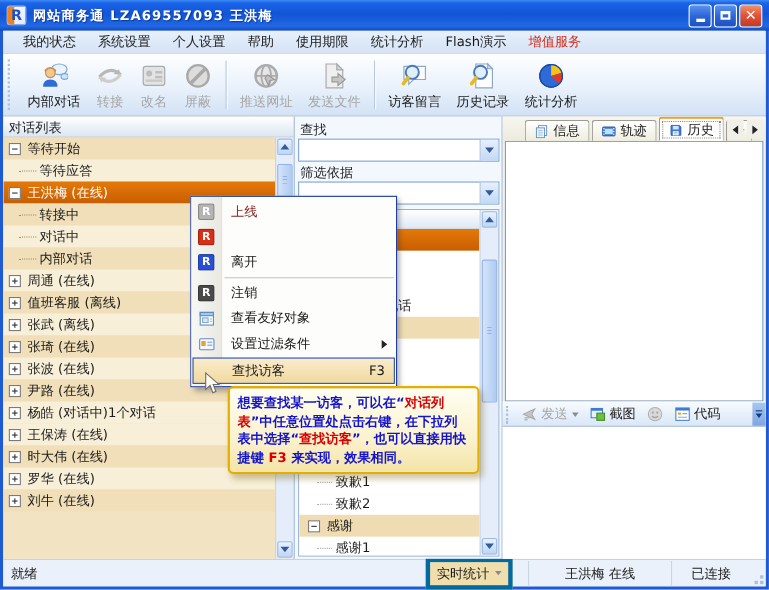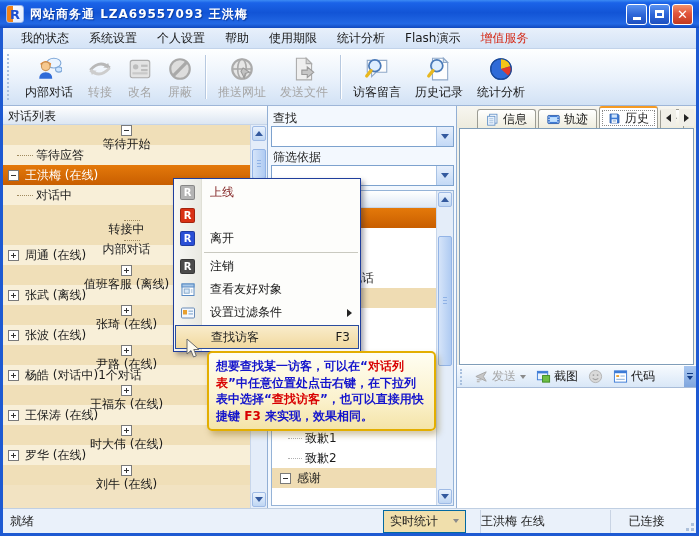--- a/index.html
+++ b/index.html
@@ -50,21 +50,21 @@
   
   .main { flex:1; display:flex; position:relative; min-height:0; }
 
   
   .left-panel { width:265px; flex:0 0 265px; background:#F2E3C2; border-right:1px solid #92AFD4;
     position:relative; overflow:hidden; }
   .panel-header { height:19px; background:linear-gradient(180deg,#FFFFFF,#DCE6F2);
     border-bottom:1px solid #C5D4E8; padding:2px 0 0 5px; color:#222; }
   .tree { position:absolute; left:0; right:17px; top:19px; bottom:0; overflow:hidden; }
   .tree-row { height:20px; display:flex; align-items:center; white-space:nowrap; }
-  .tree-row.alt0 { background:#F0DFB8;flex-direction:column; }
+  .tree-row.alt0 { background:#F0DFB8; }
   .tree-row.alt1 { background:#F8EFD8; }
   .tree-row.selected { background:linear-gradient(180deg,#E4790A,#C85E00); color:#ffffff; }
   .expander { width:11px; height:11px; background:#fff; border:1px solid #7A7A7A; margin:0 6px 0 5px;
     position:relative; flex:0 0 11px; }
   .expander::before { content:""; position:absolute; left:2px; top:4px; width:5px; height:1px; background:#333; }
   .expander.plus::after { content:""; position:absolute; left:4px; top:2px; width:1px; height:5px; background:#333; }
   .branch { width:16px; flex:0 0 16px; border-bottom:1px dotted #A08A5E; margin:0 3px 0 14px; height:1px; }
 
   
   .sb { position:absolute; width:17px; background:#E4EDF9; border-left:1px solid #C8D6EA; }
@@ -124,23 +124,23 @@
     background:linear-gradient(180deg,#A8C6F0,#7FA6DE); display:flex; flex-direction:column;
     align-items:center; justify-content:center; gap:2px; }
   .rp-overflow .bar { width:6px; height:1px; background:#0F3A86; }
   .tri.ov-down { border-left:3px solid transparent; border-right:3px solid transparent; border-top:4px solid #0F3A86; }
   .rp-input { height:120px; flex:0 0 120px; background:#fff; }
 
   
   .statusbar { height:25px; flex:0 0 25px; background:#EAF1FA; border-top:1px solid #C0CFE2;
     display:flex; align-items:center; }
   .sb-ready { flex:1; padding-left:7px; }
-  .sb-stats { background:#F0DFAC; border:1px solid #0369a1; padding:2px 6px; display:flex; align-items:center;
-    gap:15px; margin-right:14px; }
-  .sb-user { width:130px; border-left:1px solid #C9D4E4; padding:3px 0; }
+  .sb-stats { background:#F0DFAC; border:4px solid #0369a1; padding:2px 6px; display:flex; align-items:center;
+    gap:5px; margin-right:14px; }
+  .sb-user { width:130px; text-align:center; border-left:1px solid #C9D4E4; padding:3px 0; }
   .sb-conn { width:72px; text-align:center; border-left:1px solid #C9D4E4; padding:3px 0; }
   .sb-grip { width:14px; height:20px; align-self:flex-end; position:relative; }
   .sb-grip i { position:absolute; width:3px; height:3px; background:#ADC0DA; }
 
   
   .context-menu { position:absolute; left:173px; top:178px; width:188px; background:#FDFDFB;
     border:1px solid #1F3E9C; box-shadow:3px 3px 5px rgba(40,40,60,.4); padding:2px 0; z-index:30; }
   .cm-iconcol { position:absolute; left:0; top:0; bottom:0; width:28px;
     background:linear-gradient(90deg,#F7F7F4,#E9E9E2); border-right:1px solid #E0E0D6; }
   .cm-item { position:relative; height:23px; display:flex; align-items:center; padding-left:36px; padding-right:8px; }
@@ -317,30 +317,30 @@
               <span class="tree-label">等待开始</span>
             </div>
             <div class="tree-row alt1">
               <span class="branch"></span>
               <span class="tree-label">等待应答</span>
             </div>
             <div class="tree-row selected">
               <span class="expander"></span>
               <span class="tree-label">王洪梅 (在线)</span>
             </div>
+            <div class="tree-row alt0">
+              <span class="branch"></span>
+              <span class="tree-label">转接中</span>
+            </div>
             <div class="tree-row alt1">
               <span class="branch"></span>
               <span class="tree-label">对话中</span>
             </div>
             <div class="tree-row alt0">
               <span class="branch"></span>
-              <span class="tree-label">转接中</span>
-            </div>
-            <div class="tree-row alt0">
-              <span class="branch"></span>
               <span class="tree-label">内部对话</span>
             </div>
             <div class="tree-row alt1">
               <span class="expander plus"></span>
               <span class="tree-label">周通 (在线)</span>
             </div>
             <div class="tree-row alt0">
               <span class="expander plus"></span>
               <span class="tree-label">值班客服 (离线)</span>
             </div>
@@ -356,24 +356,20 @@
               <span class="expander plus"></span>
               <span class="tree-label">张波 (在线)</span>
             </div>
             <div class="tree-row alt0">
               <span class="expander plus"></span>
               <span class="tree-label">尹路 (在线)</span>
             </div>
             <div class="tree-row alt1">
               <span class="expander plus"></span>
               <span class="tree-label">杨皓 (对话中)1个对话</span>
-            </div>
-            <div class="tree-row alt0">
-              <span class="expander plus"></span>
-              <span class="tree-label">王福东 (在线)</span>
             </div>
             <div class="tree-row alt1">
               <span class="expander plus"></span>
               <span class="tree-label">王保涛 (在线)</span>
             </div>
             <div class="tree-row alt0">
               <span class="expander plus"></span>
               <span class="tree-label">时大伟 (在线)</span>
             </div>
             <div class="tree-row alt1">
@@ -452,20 +448,24 @@
                 <span class="branch"></span>
                 <span class="pl-label">致歉1</span>
               </div>
               <div class="pl-row ">
                 <span class="branch"></span>
                 <span class="pl-label">致歉2</span>
               </div>
               <div class="pl-row category">
                 <span class="expander"></span>
                 <span class="pl-label">感谢</span>
+              </div>
+              <div class="pl-row ">
+                <span class="branch"></span>
+                <span class="pl-label">感谢1</span>
               </div>
             </div>
           <div class="sb" style="right:0; top:0; bottom:0;">
             <div class="sb-btn" style="top:1px;">
                 <i class="tri up"></i>
               </div>
             <div class="sb-thumb" style="top:45px; height:130px;"></div>
             <div class="sb-btn" style="bottom:1px;">
                 <i class="tri down"></i>
               </div>

